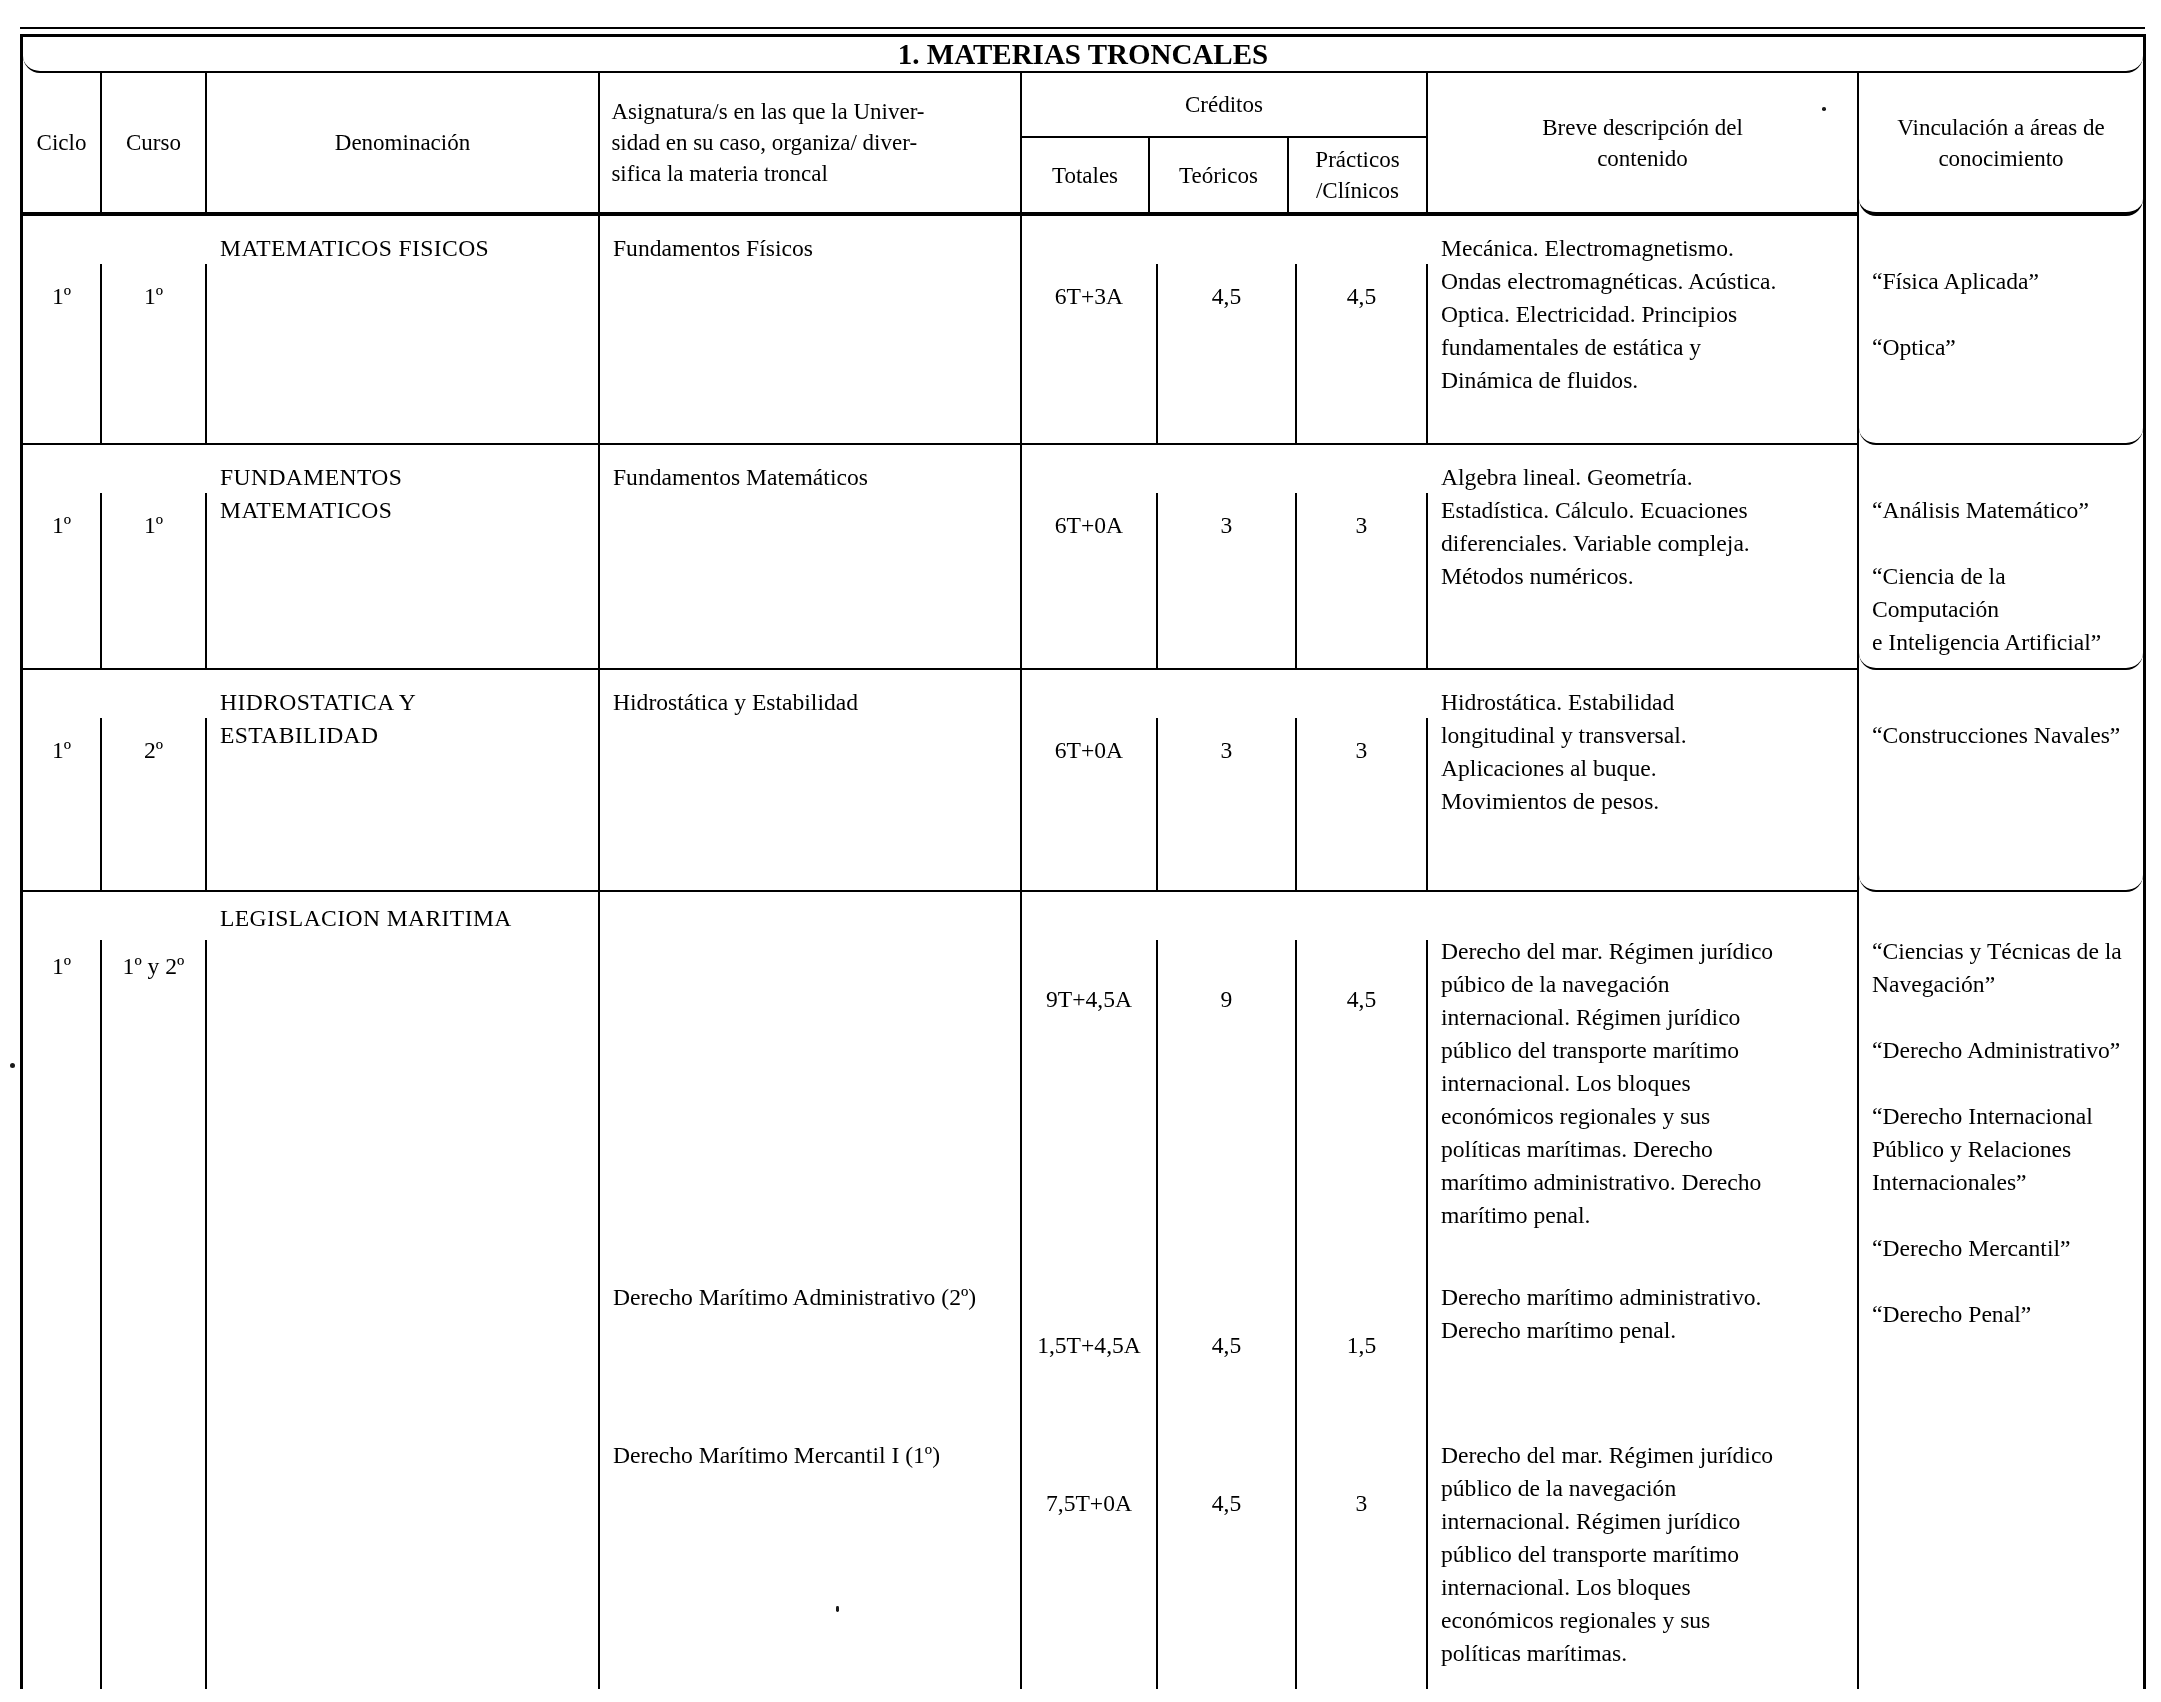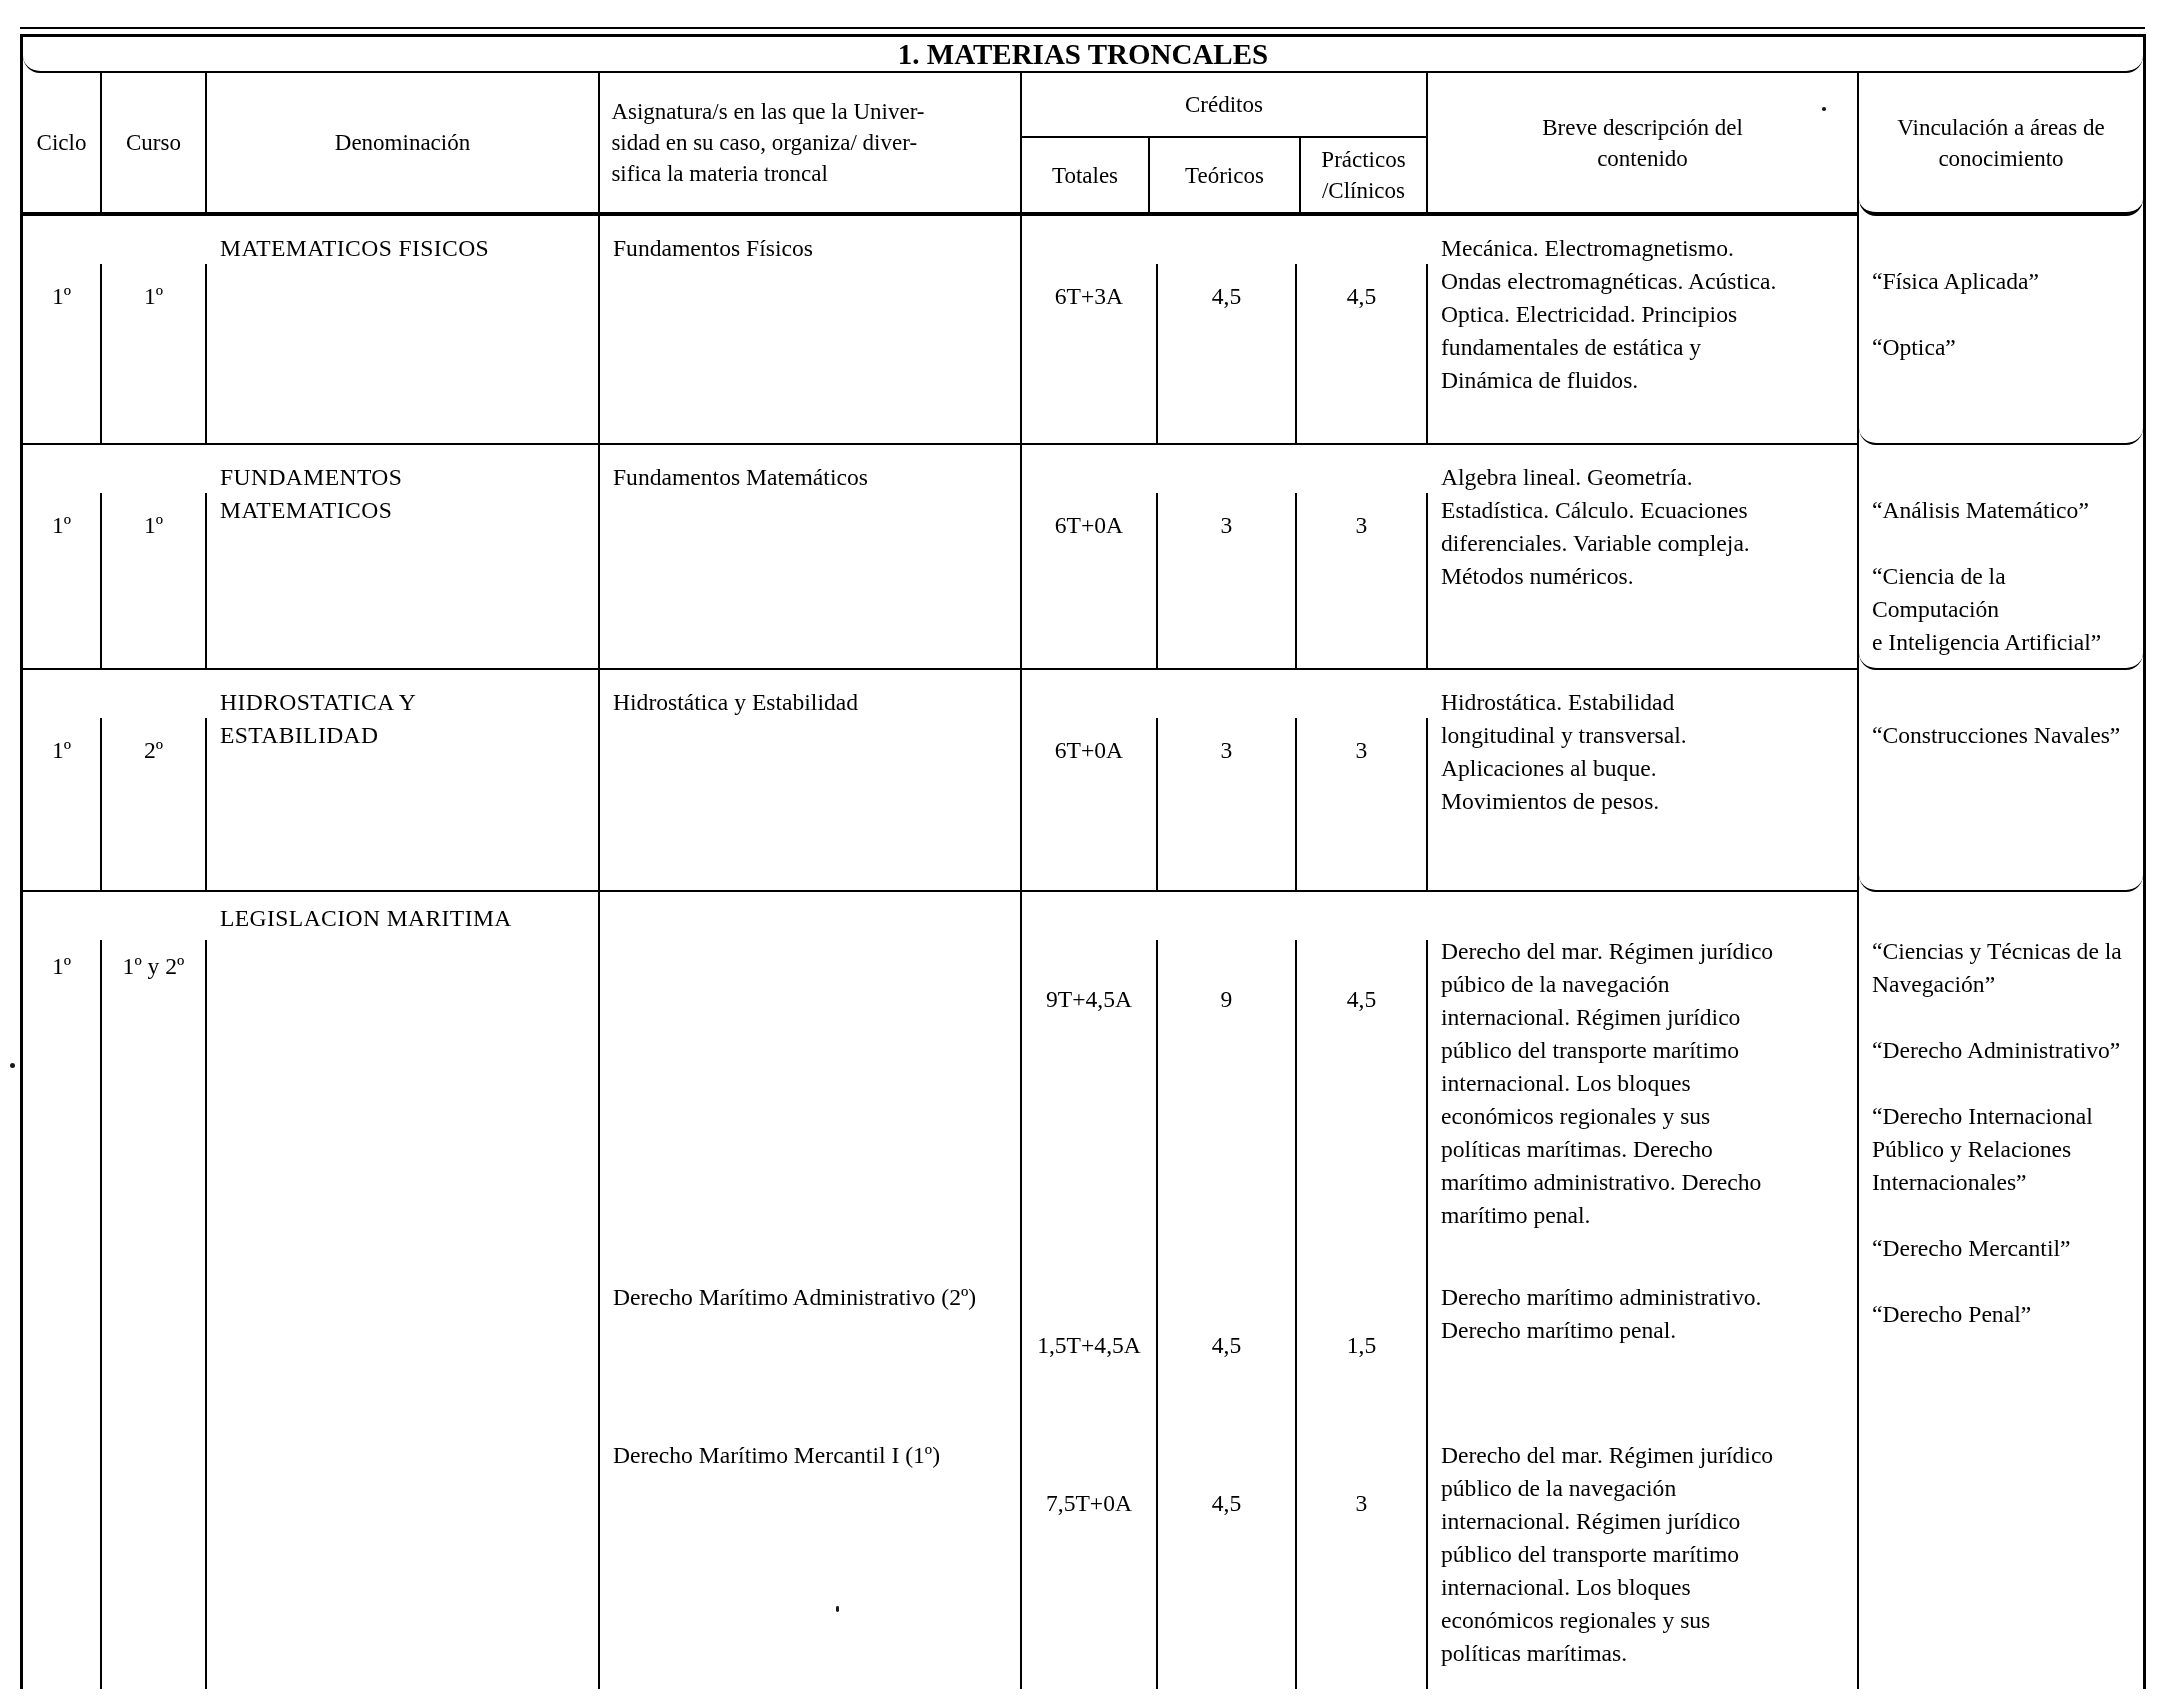--- a/index.html
+++ b/index.html
@@ -24,21 +24,21 @@
   .hd{font-size:23px;line-height:31px;border-bottom:4.3px solid #000;}
   .hd-mid{display:flex;flex-direction:column;align-items:center;justify-content:center;text-align:center;padding:0 7.1px;}
   .hd-left{display:flex;flex-direction:column;justify-content:center;text-align:left;padding:0 7.1px 0 11.4px;}
   
   #cred-group{grid-column:5/span 3;display:flex;flex-direction:column;padding:0;white-space:normal;}
   #cred-top{height:63px;border-bottom:2.9px solid #000;display:flex;align-items:center;justify-content:center;}
   #cred-bottom{flex:1;display:flex;}
   .cred-sub{display:flex;align-items:center;justify-content:center;text-align:center;
             white-space:pre-line;box-sizing:border-box;}
   #cred-tot{width:128px;border-right:2.9px solid #000;}
-  #cred-teo{width:151px;border-right:2.9px solid #000;}
+  #cred-teo{width:139px;border-right:2.9px solid #000;}
   #cred-pra{flex:1;}
   
   .r4{padding-top:10px;}
   .b0{height:313px;}
   .b1{height:125px;}
   .denom{letter-spacing:0.4px;}
   .vinc div{white-space:pre-line;}
   .speck{position:absolute;background:#1a1a1a;border-radius:50%;}
 </style>
 </head>

